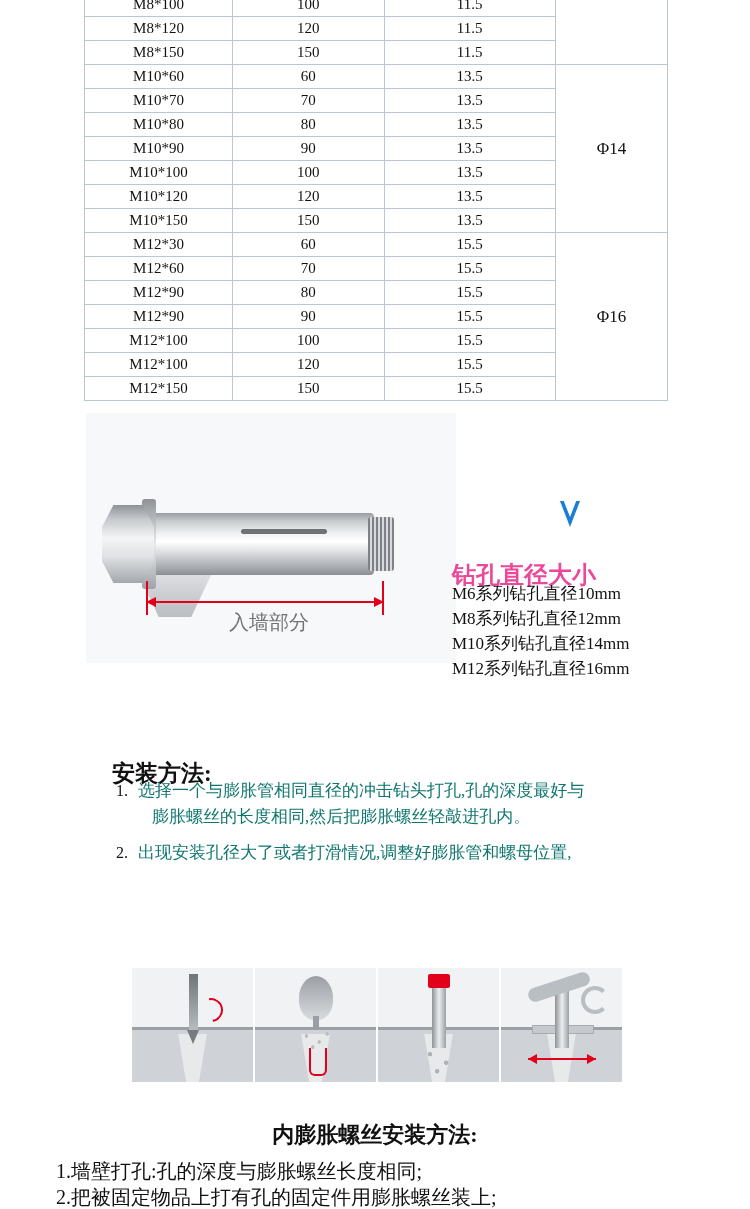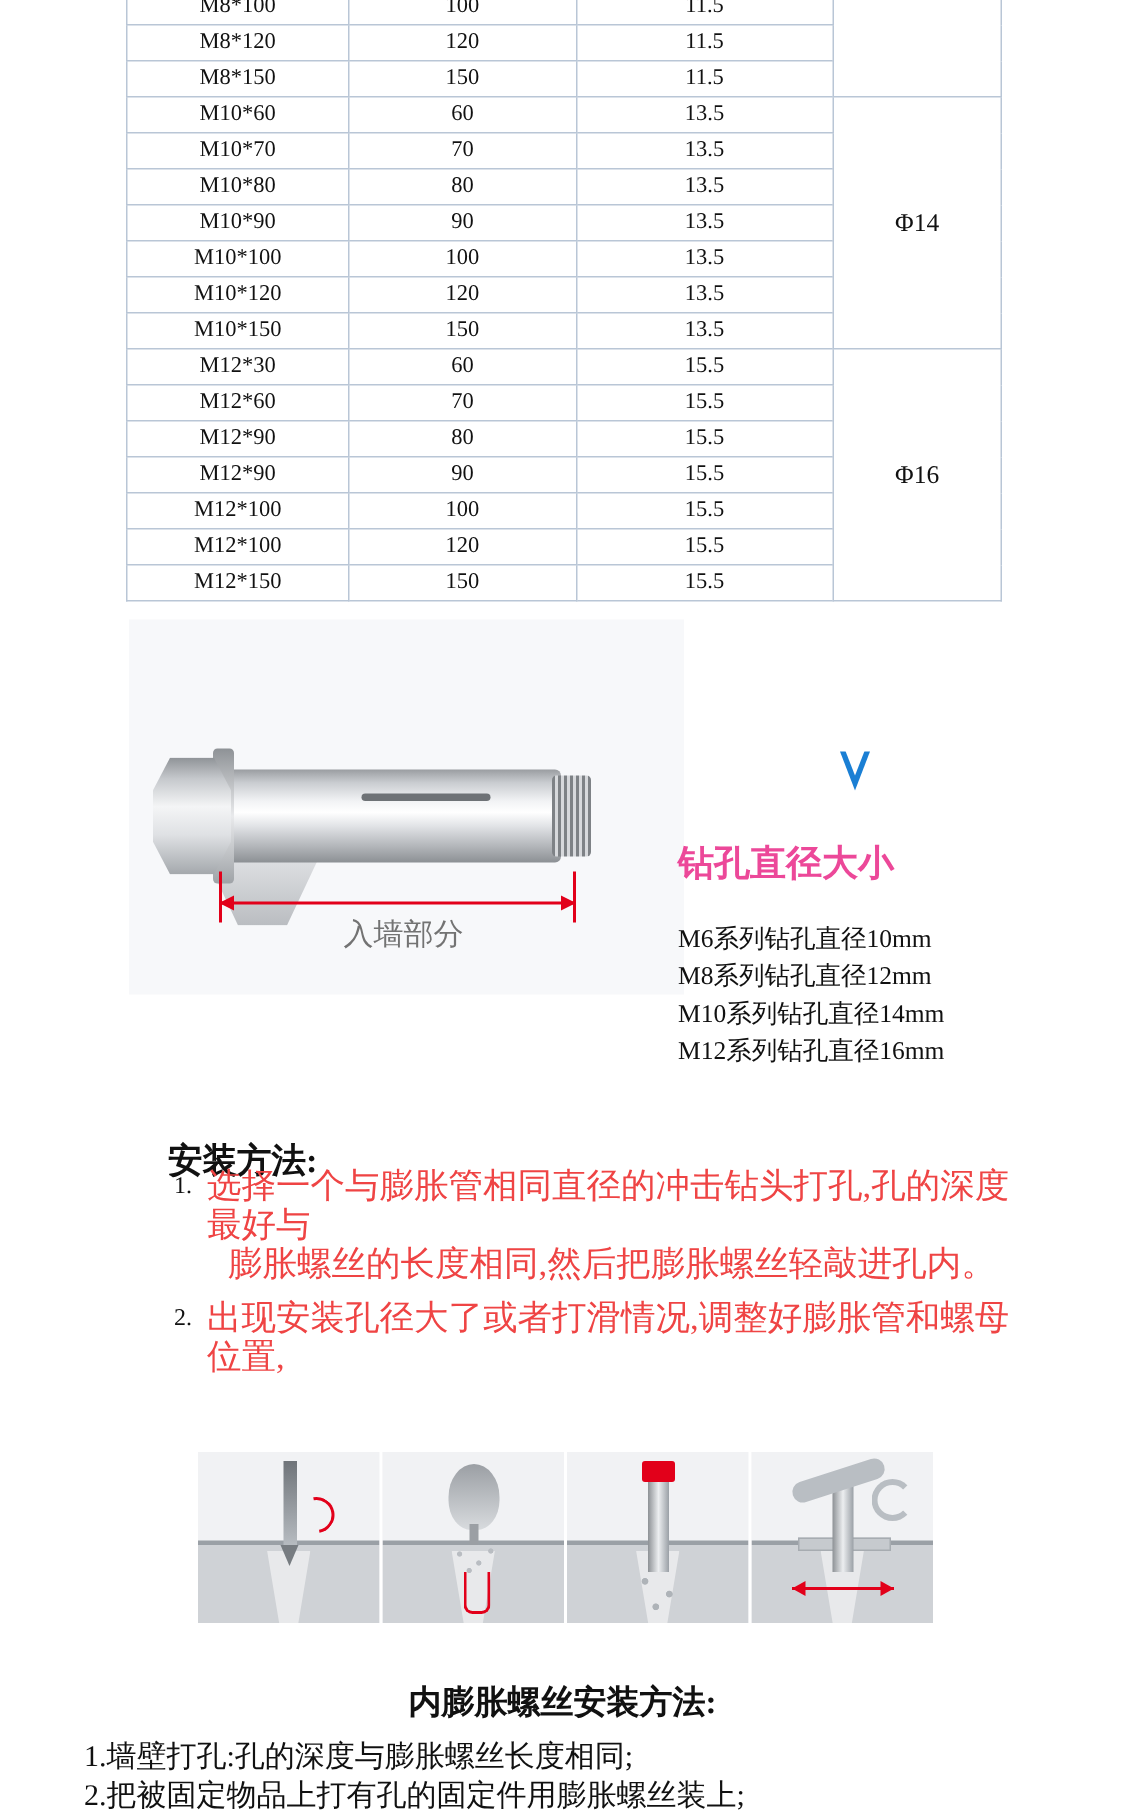--- a/index.html
+++ b/index.html
@@ -110,40 +110,40 @@
     position:absolute; left:563px; top:94px; width:0; height:0;
     border-left:7px solid transparent; border-right:7px solid transparent;
     border-top:18px solid #ffffff;
   }
 
   .drill-title {
     position:absolute; left:452px; top:154px; width:260px;
     font-size:24px; color:#ec4899; font-weight:bold;
     font-family:"Liberation Serif", serif;
   }
-  .drill-list { position:absolute; left:452px; top:208px; width:290px; }
+  .drill-list { position:absolute; left:452px; top:176px; width:290px; }
   .drill-list div {
     font-size:17px; line-height:25px; color:#111;
     font-family:"Liberation Serif", serif;
   }
 
   
   .install { position:absolute; left:0; top:722px; width:750px; }
   .install-title {
     position:absolute; left:112px; top:0; font-size:23px; font-weight:bold;
     color:#111; font-family:"Liberation Serif", serif;margin-top:36px;
   }
   .install-steps { position:absolute; left:116px; top:56px; width:560px; }
   .step { display:flex; margin-bottom:10px; }
   .step-num {
     width:22px; font-size:16px; line-height:26px; color:#111;
     font-family:"Liberation Serif", serif; flex:0 0 22px;
   }
   .step-body {
-    font-size:23px; line-height:26px; color:#ef4444;
+    font-size:17px; line-height:26px; color:#0f766e;
     font-family:"Liberation Serif", serif;
   }
   .step-body .l2 { margin-left:14px; }
 
   
   .strip {
     position:absolute; left:132px; top:968px; width:490px; height:114px;
     display:flex;
   }
   .panel {

